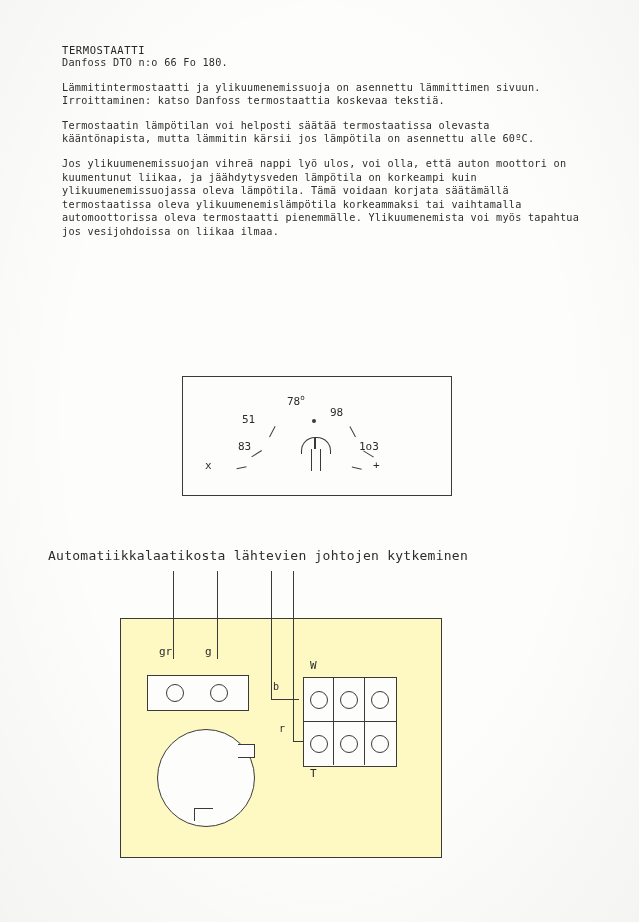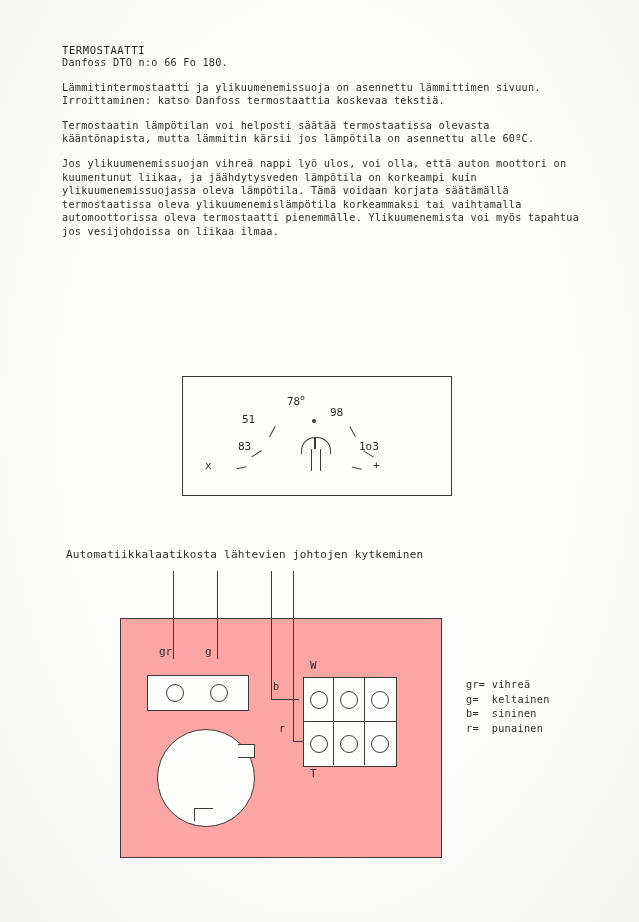--- a/index.html
+++ b/index.html
@@ -126,36 +126,36 @@
     position: absolute;
     left: 13px;
     top: 1px;
     width: 1.6px;
     height: 12px;
     background: #3a3a3a;
   }
 
   .cap-wiring {
     position: absolute;
-    left: 66px;
+    left: 48px;
     top: 548px;
-    font-size: 11px;
+    font-size: 13px;
     letter-spacing: 0.25px;
     color: #2d2d2d;
   }
 
   
   .fig2 {
     position: absolute;
     left: 120px;
     top: 618px;
     width: 320px;
     height: 238px;
     border: 1.3px solid #3a3a3a;
-    background: #fca5a5;
+    background: #fef9c3;
   }
   .wire {
     position: absolute;
     background: #3a3a3a;
   }
   .wv { width: 1.3px; }
   .wh { height: 1.3px; }
   .term {
     position: absolute;
     border: 1.3px solid #3a3a3a;
@@ -290,18 +290,14 @@
 
     <div class="flbl" style="left:189px; top:40px;">W</div>
     <div class="flbl" style="left:189px; top:148px;">T</div>
 
     <div class="circle-part">
       <div class="notch" style="left:80px; top:14px; width:16px; height:12px; border-left:none;"></div>
       <div class="notch" style="left:36px; top:78px; width:18px; height:12px; border-bottom:none; border-right:none;"></div>
     </div>
   </div>
 
-  <div class="legend"><span>gr= vihreä</span>
-<span>g=  keltainen</span>
-<span>b=  sininen</span>
-<span>r=  punainen</span></div>
 
 </div>
 
 </body></html>

